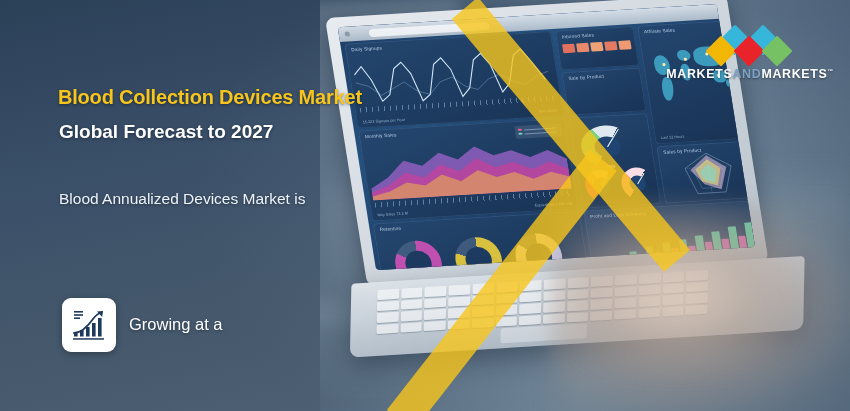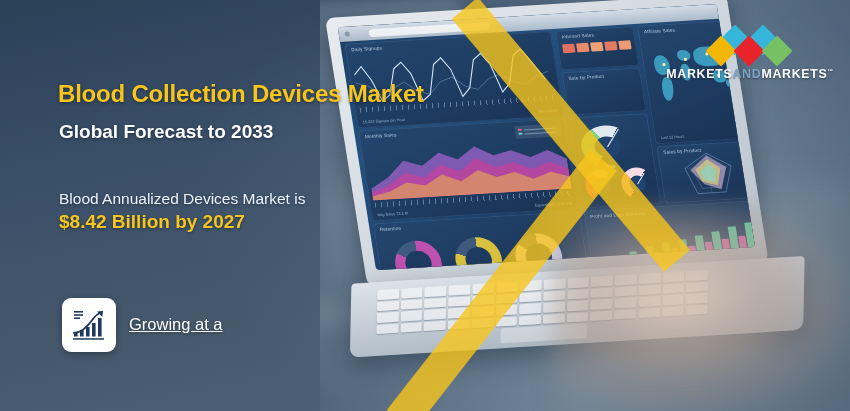--- a/index.html
+++ b/index.html
@@ -246,22 +246,22 @@
   }
   .ribbon-b {
     left:690px; top:250px; width:34px; height:330px;
     transform:rotate(140deg); transform-origin:top left;
   }
 
   
   .content { position:absolute; left:0; top:0; width:560px; height:411px; }
 
   .title {
-    position:absolute; left:58px; top:80px;
-    font-size:24px; font-weight:bold; color:#f7c51b;
+    position:absolute; left:58px; top:86px;
+    font-size:20px; font-weight:bold; color:#f7c51b;
     letter-spacing:-0.2px;
     text-shadow:0 1px 3px rgba(10,20,32,0.55);
     white-space:nowrap;
   }
   .subtitle {
     position:absolute; left:59px; top:121px;
     font-size:19px; font-weight:bold; color:#ffffff;
     text-shadow:0 1px 3px rgba(10,20,32,0.55);
     white-space:nowrap;
   }
@@ -282,21 +282,20 @@
   .cagr-icon {
     width:54px; height:54px; flex:none;
     background:#ffffff; border-radius:9px;
     box-shadow:0 2px 6px rgba(10,20,32,0.40);
     display:flex; align-items:center; justify-content:center;
   }
   .cagr-text { line-height:1.08; }
   .cagr-line1 {
     font-size:16.5px; color:#ffffff;
     text-shadow:0 1px 3px rgba(10,20,32,0.5);
-    text-decoration:underline;
   }
   .cagr-line2 {
     font-size:19px; font-weight:bold; color:#f7c51b;
     text-shadow:0 1px 3px rgba(10,20,32,0.5);
     white-space:pre;
   }
 
   
   .logo { position:absolute; right:14px; top:28px; width:172px; }
   .diamonds {
@@ -537,25 +536,24 @@
   </div>
 
   <div class="ribbon">
     <div class="ribbon-a"></div>
     <div class="ribbon-b"></div>
   </div>
 
   <div class="content">
 
     <div class="title">Blood Collection Devices Market</div>
-    <div class="subtitle">Global Forecast to 2033</div>
+    <div class="subtitle">Global Forecast to 2027</div>
 
     <div class="desc">
       <span>Blood Annualized Devices Market is</span><br>
-      <span class="amount">$8.42 Billion by 2027</span>
     </div>
 
     <div class="cagr-row">
       <div class="cagr-icon">
         <svg width="38" height="36" viewBox="0 0 38 36">
           <g fill="#1d3a5c">
             <rect x="4" y="4" width="9" height="1.6"></rect>
             <rect x="4" y="7.2" width="9" height="1.6"></rect>
             <rect x="4" y="10.4" width="6" height="1.6"></rect>
           </g>

